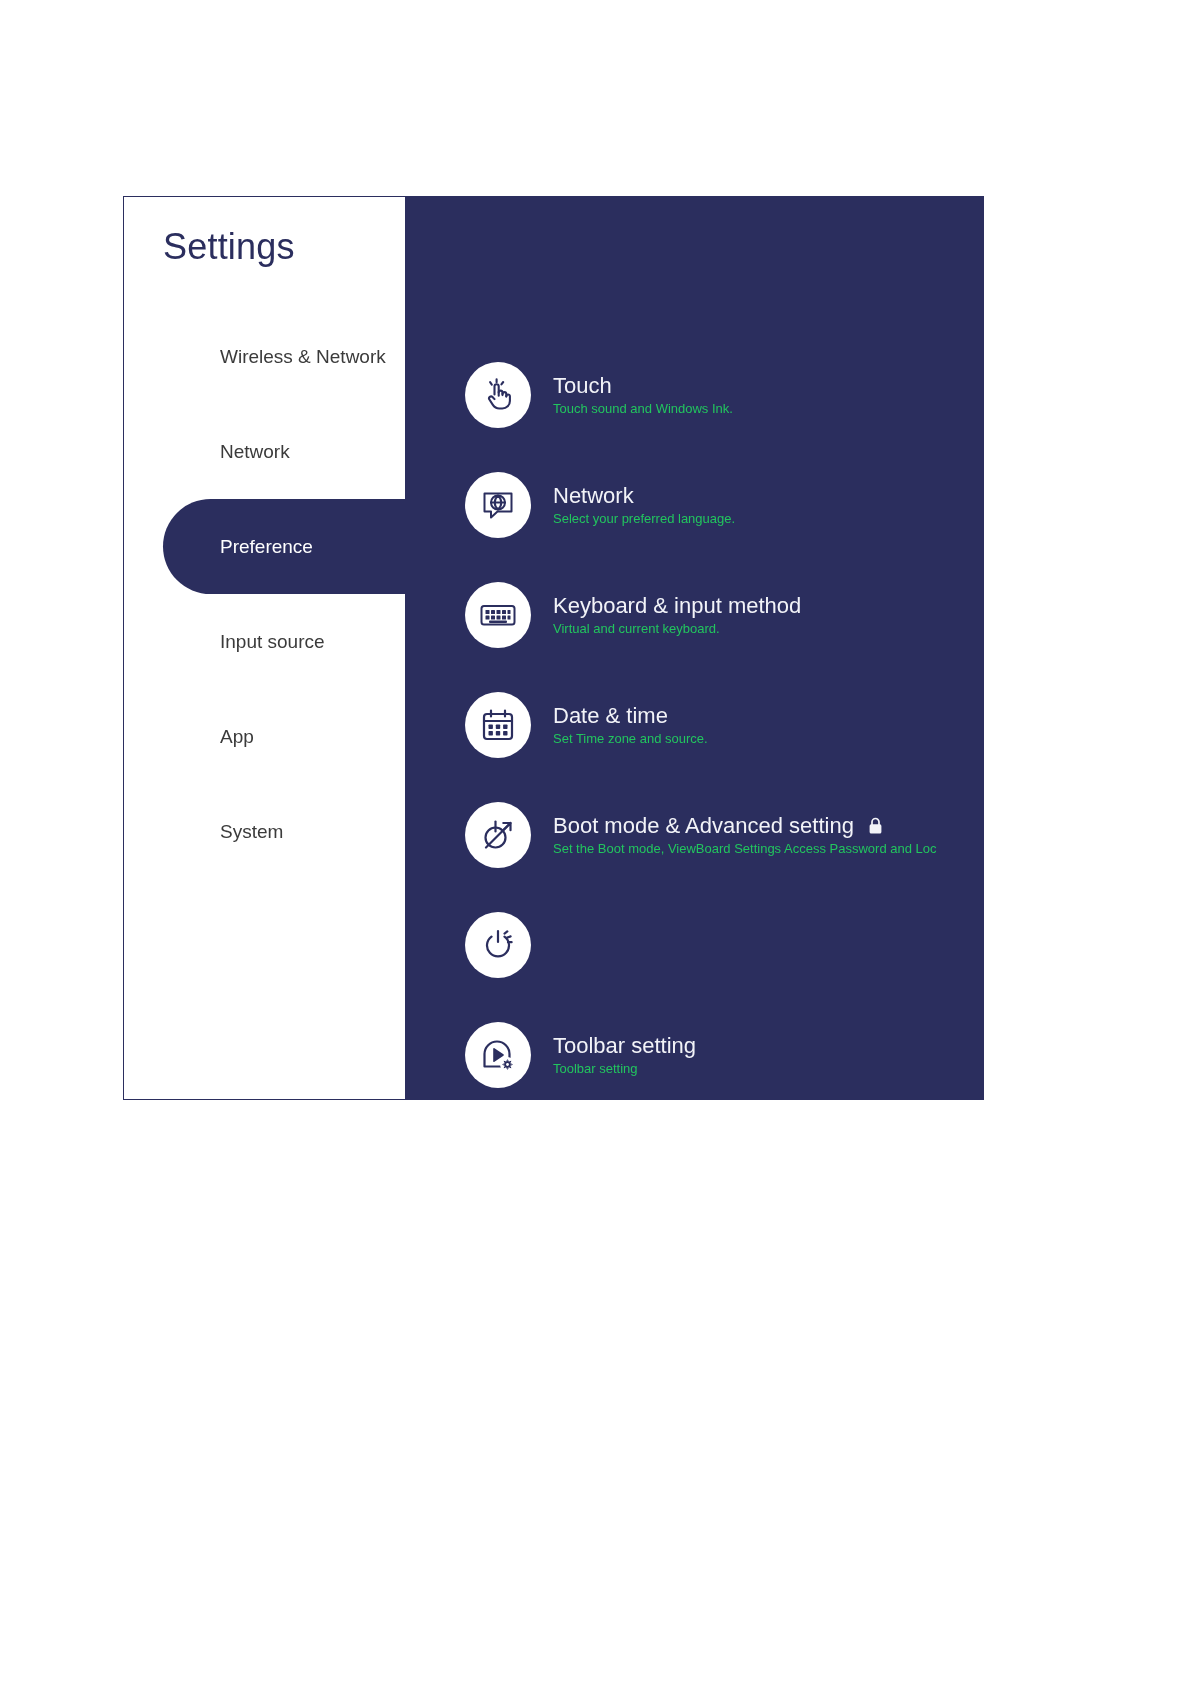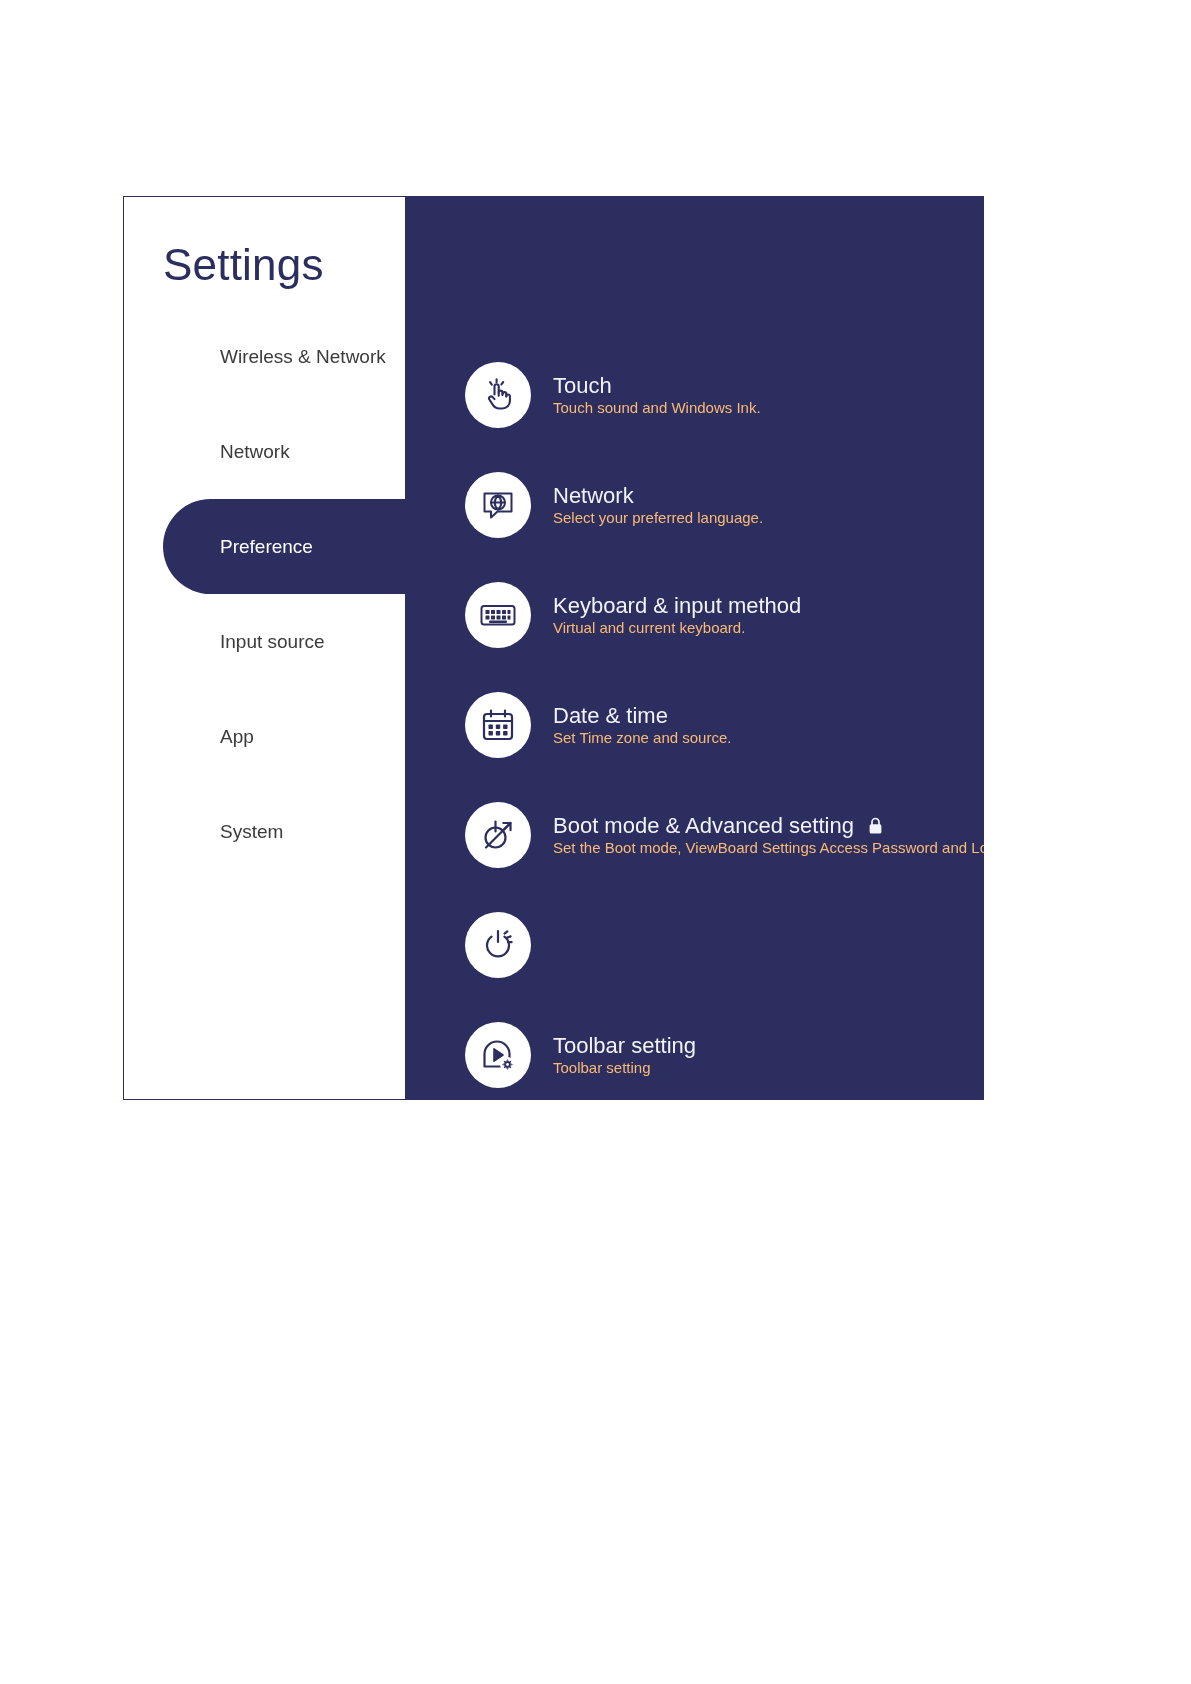--- a/index.html
+++ b/index.html
@@ -39,22 +39,22 @@
     background: #ffffff;
     border: 1px solid #2b2e5e;
     border-right: none;
     flex: 0 0 282px;
     z-index: 2;
   }
 
   #app-title {
     position: absolute;
     left: 39px;
-    top: 43px;
-    font-size: 44px;
+    top: 29px;
+    font-size: 36px;
     color: #2b2e5e;
     letter-spacing: 0.2px;
     font-weight: 400;
     white-space: nowrap;
   }
 
   .nav-list {
     position: absolute;
     left: 0;
     top: 112px;
@@ -153,22 +153,22 @@
     line-height: 1.2;
   }
 
   .lock-icon {
     display: inline-flex;
     margin-left: 14px;
   }
 
   .pref-desc {
     margin-top: 4px;
-    font-size: 15px;
-    color: #fdba74;
+    font-size: 13px;
+    color: #22c55e;
     white-space: nowrap;
   }
 </style>
 </head>
 <body>
 
 <div id="page">
 
   <div id="window">
 

